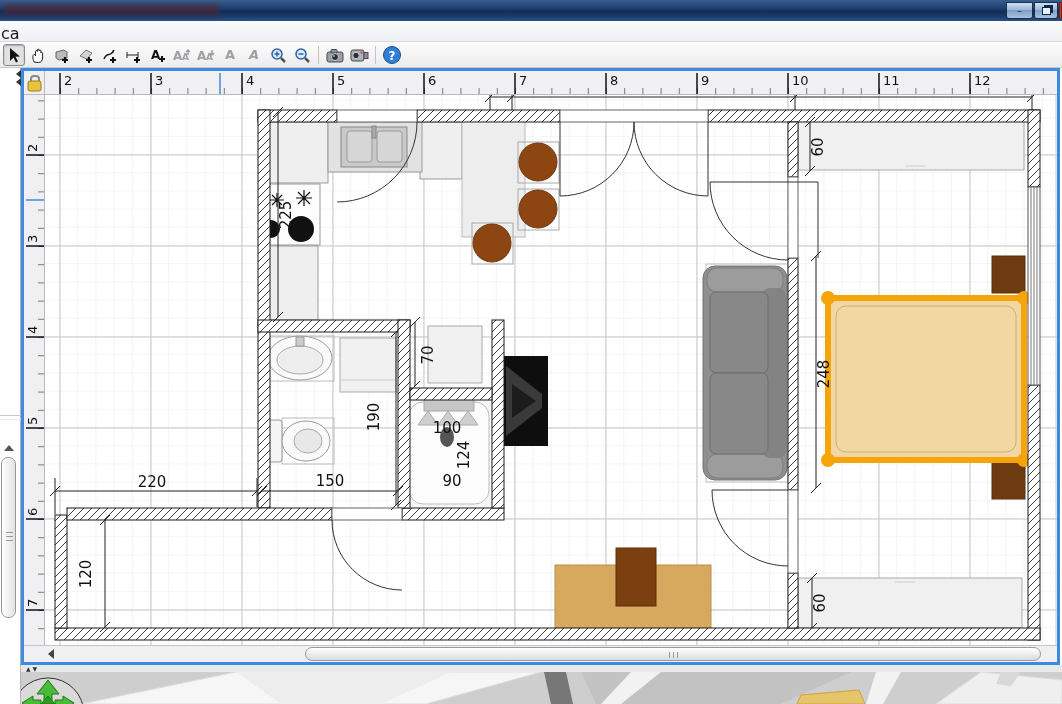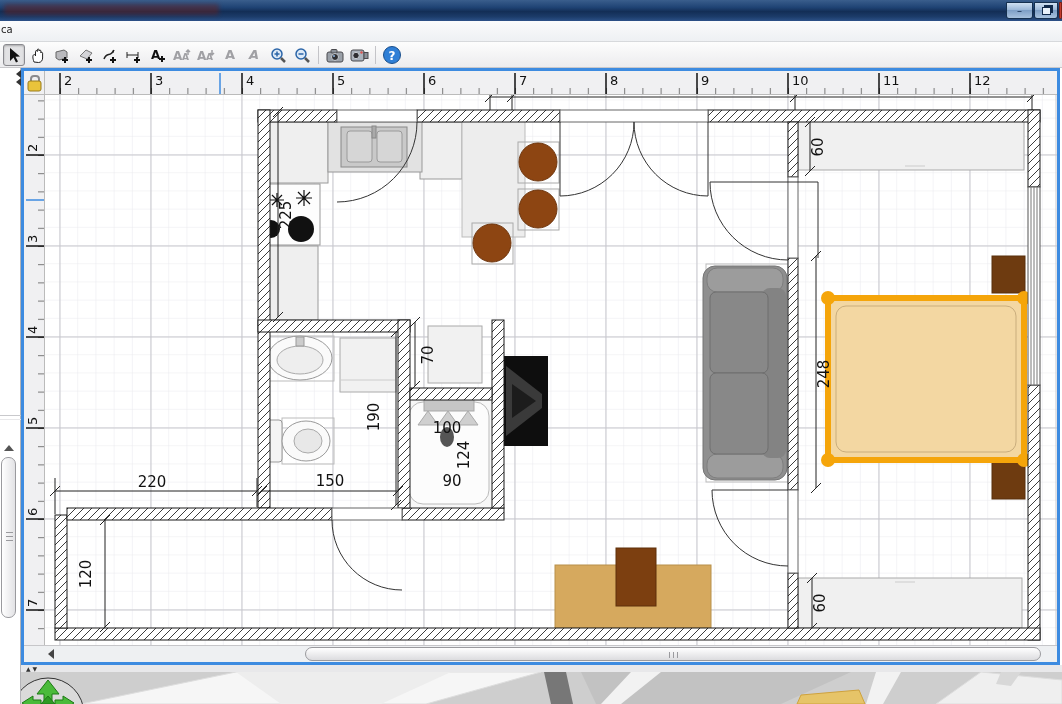--- a/index.html
+++ b/index.html
@@ -14,21 +14,21 @@
     background:linear-gradient(180deg,#cfe0f2 0%,#9cb8d8 45%,#7e9fc6 50%,#a8c2de 100%);
     color:#10294a;font-size:10px;line-height:15px;text-align:center;box-sizing:border-box;}
   #btn-min{left:1006px;width:27px;}
   #btn-restore{left:1034px;width:24px;}
   #restore-glyph{display:inline-block;width:7px;height:6px;border:1px solid #10294a;background:#e8f1fa;
     box-shadow:2px -2px 0 -0px #10294a;margin-top:4px;}
   #btn-close{left:1059px;width:3px;background:#c23b2e;border:1px solid #7e1f15;}
   
   #menubar{position:absolute;left:0;top:21px;width:1062px;height:21px;
     background:linear-gradient(180deg,#fafbfc,#eef0f3);border-bottom:1px solid #d7d9dc;box-sizing:border-box;}
-  #menubar .menu-item{position:absolute;left:1px;top:3px;font-size:10px;color:#1a1a1a;}
+  #menubar .menu-item{position:absolute;left:1px;top:3px;font-size:16px;color:#1a1a1a;}
   
   #toolbar{position:absolute;left:0;top:42px;width:1062px;height:26px;
     background:linear-gradient(180deg,#fdfdfd,#ececee);border-bottom:1px solid #c8c8cb;
     box-sizing:border-box;display:flex;align-items:center;padding-left:3px;gap:2px;}
   .tool{width:22px;height:22px;display:flex;align-items:center;justify-content:center;
     border:1px solid transparent;border-radius:3px;box-sizing:border-box;}
   .tool.active{background:#e2e2e4;border:1px solid #8a8a8f;box-shadow:inset 0 1px 2px rgba(0,0,0,.25);}
   .tool svg{display:block;}
   .tsep{width:1px;height:18px;background:#c4c4c8;margin:0 3px;}
   .gA{color:#a0a0a4;font-weight:bold;font-size:13px;line-height:1;}

